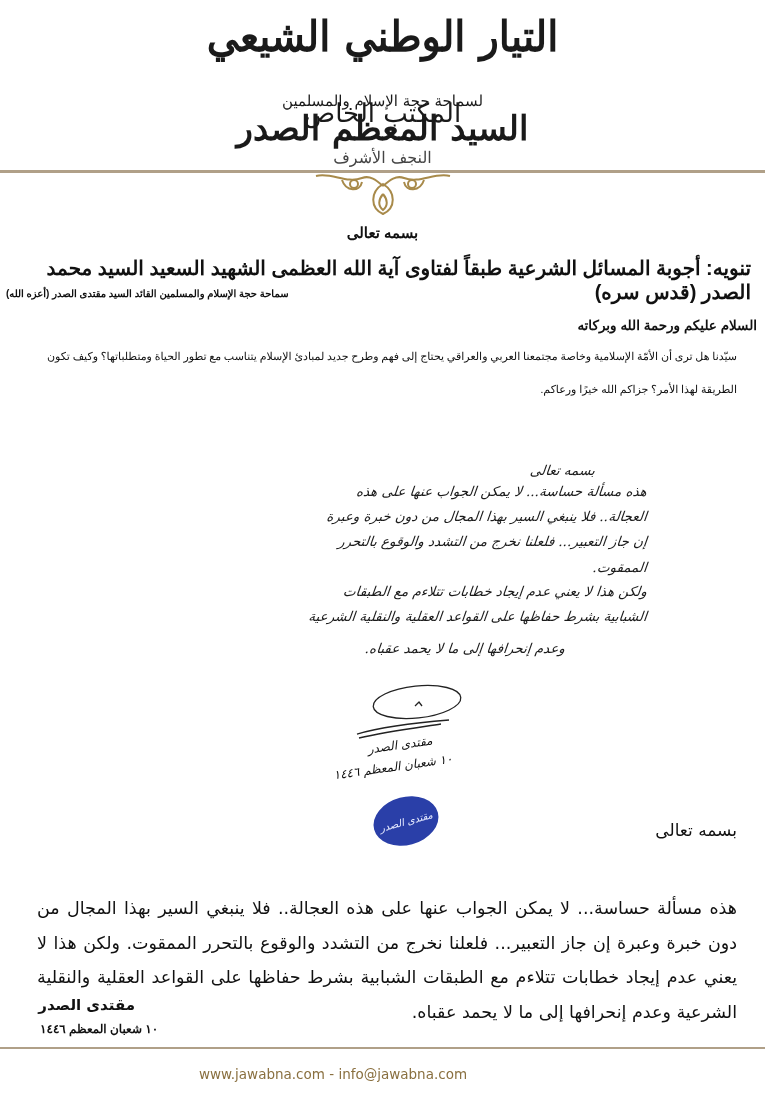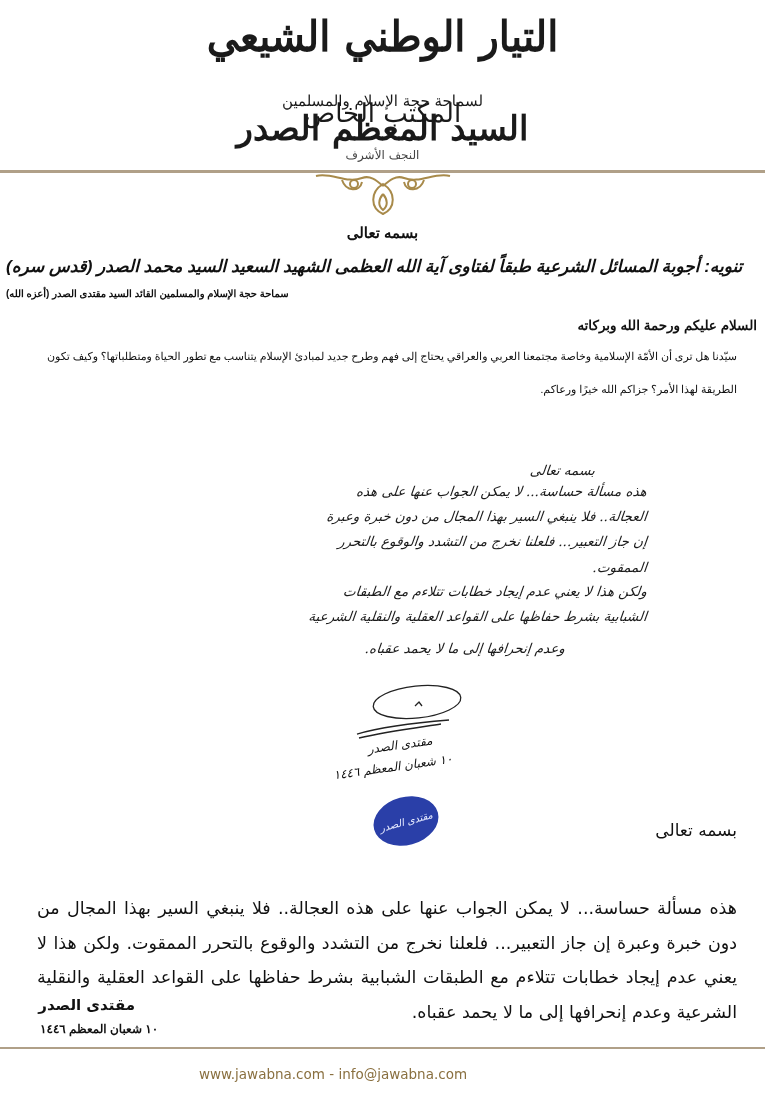--- a/index.html
+++ b/index.html
@@ -9,28 +9,28 @@
     }
     .abs { position: absolute; }
     .rtl { direction: rtl; unicode-bidi: isolate; }
 
     
     .hdr { left: 0; width: 765px; text-align: center; color: #1a1a1a; font-family: "DejaVu Serif", serif; }
     .hdr-title { top: 12px; font-size: 40px; font-weight: bold; letter-spacing: 1px; transform: scaleY(1.05); }
     .hdr-office { top: 66px; font-size: 26px; margin-top: 32px; }
     .hdr-honor { top: 92px; font-size: 15px; }
     .hdr-name { top: 108px; font-size: 34px; font-weight: bold; }
-    .hdr-city { top: 148px; font-size: 12px; color: #444; }
+    .hdr-city { top: 148px; font-size: 16px; color: #444; }
 
     .top-rule { left: 0; top: 170px; width: 765px; height: 3px; background: #b0a088; }
     .ornament { left: 312px; top: 170px; width: 142px; height: 48px; }
 
     .basmala-top { left: 0; top: 224px; width: 765px; text-align: center; font-size: 15px; font-weight: bold; font-family: "Liberation Sans", sans-serif; }
 
-    .note-line { right: 14px; top: 256px; width: 745px; text-align: left; font-size: 17px; font-weight: bold; font-family: "Liberation Sans", sans-serif; font-style: italic; }
+    .note-line { right: 14px; top: 256px; width: 745px; text-align: right; font-size: 20px; font-weight: bold; font-family: "Liberation Sans", sans-serif; }
     .address-line { right: 14px; top: 288px; width: 745px; text-align: left; font-size: 10px; font-weight: bold; font-family: "Liberation Sans", sans-serif; }
     .greeting-line { right: 8px; top: 317px; width: 745px; text-align: right; font-size: 13.5px; font-weight: bold; font-family: "Liberation Sans", sans-serif; }
 
     .question { right: 28px; top: 340px; width: 690px; text-align: justify; text-align-last: right; font-size: 11px; line-height: 33px; font-family: "Liberation Serif", serif; }
 
     
     .hand { right: 118px; width: 540px; text-align: right; font-family: "DejaVu Serif", serif; font-style: italic; color: #1b1b1b; font-size: 13.5px; letter-spacing: 0.5px; transform: skewX(-6deg); }
 
     .signature { left: 345px; top: 680px; width: 120px; height: 80px; }
     .sig-name { left: 345px; top: 738px; width: 110px; text-align: center; font-family: "DejaVu Serif", serif; font-style: italic; font-size: 12px; transform: rotate(-8deg); }

